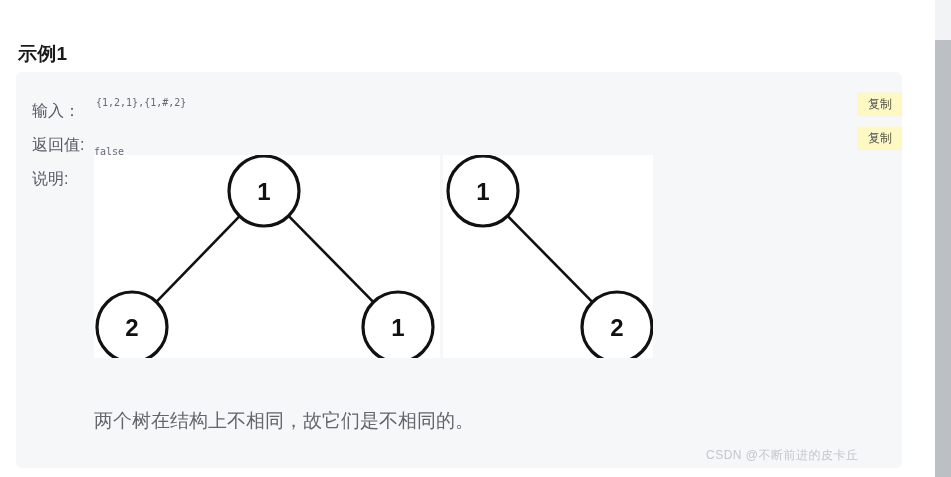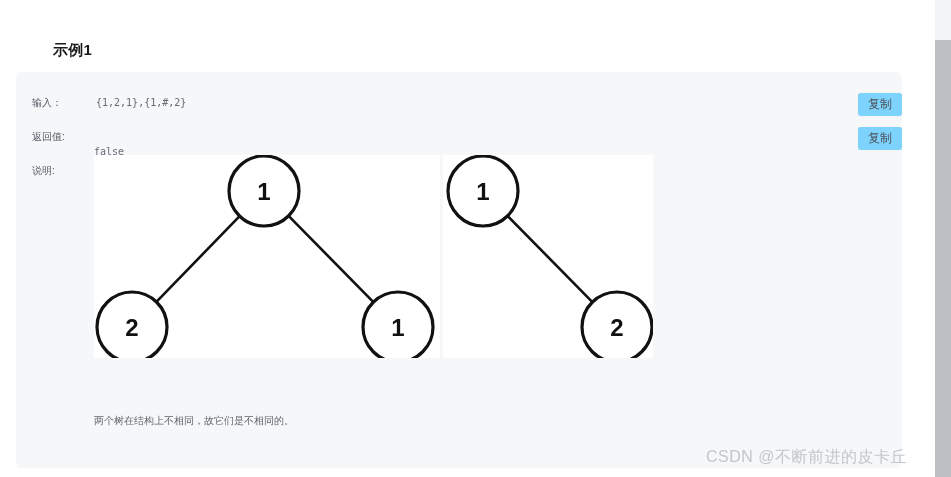--- a/index.html
+++ b/index.html
@@ -22,25 +22,24 @@
     height: 477px;
     background: #ffffff;
     overflow: hidden;
   }
 
   
   .example-heading {
     position: absolute;
     left: 18px;
     top: 41px;
-    font-size: 15px;
+    font-size: 19px;
     font-weight: bold;
     color: #1a1a1a;
     letter-spacing: 0.2px;
-    margin-left: 35px;
   }
 
   
   .example-card {
     position: absolute;
     left: 16px;
     top: 72px;
     width: 886px;
     height: 396px;
     background: #f6f7f9;
@@ -53,22 +52,22 @@
     width: 100%;
     height: 30px;
   }
   .row-input  { top: 16px; }
   .row-return { top: 50px; }
   .row-desc   { top: 84px; }
 
   .row-label {
     position: absolute;
     left: 16px;
-    top: 0;
-    font-size: 10px;
+    top: 8px;
+    font-size: 16px;
     color: #555a63;
     line-height: 30px;
     white-space: nowrap;
   }
   .row-value {
     position: absolute;
     left: 78px;
     top: 0;
     font-family: "DejaVu Sans Mono", "Liberation Mono", monospace;
     font-size: 10px;
@@ -77,21 +76,21 @@
     white-space: nowrap;
   }
   .row-input .row-value { left: 80px; }
   .row-return .row-value { left: 78px; margin-top: 15px; }
 
   
   .copy-btn {
     position: absolute;
     width: 44px;
     height: 23px;
-    background: #7dd3fc;
+    background: #fef9c3;
     border: none;
     border-radius: 3px;
     font-family: "Liberation Sans", sans-serif;
     font-size: 12px;
     color: #4d5259;
     line-height: 23px;
     text-align: center;
     cursor: pointer;
     padding: 0;
     box-shadow: 0 0 1px rgba(0,0,0,0.10);
@@ -119,33 +118,33 @@
   }
   .tree-figure svg {
     display: block;
   }
 
   
   .explanation {
     position: absolute;
     left: 78px;
     top: 339px;
-    font-size: 10px;
+    font-size: 19px;
     color: #62666d;
     line-height: 20px;
     white-space: nowrap;
     text-align: center;
   }
 
   
   .watermark {
     position: absolute;
     left: 706px;
     top: 447px;
-    font-size: 16px;
+    font-size: 12px;
     color: #c3c6cb;
     letter-spacing: 0.5px;
     white-space: nowrap;
     user-select: none;
   }
 
   
   .scrollbar-track {
     position: absolute;
     right: 0;

